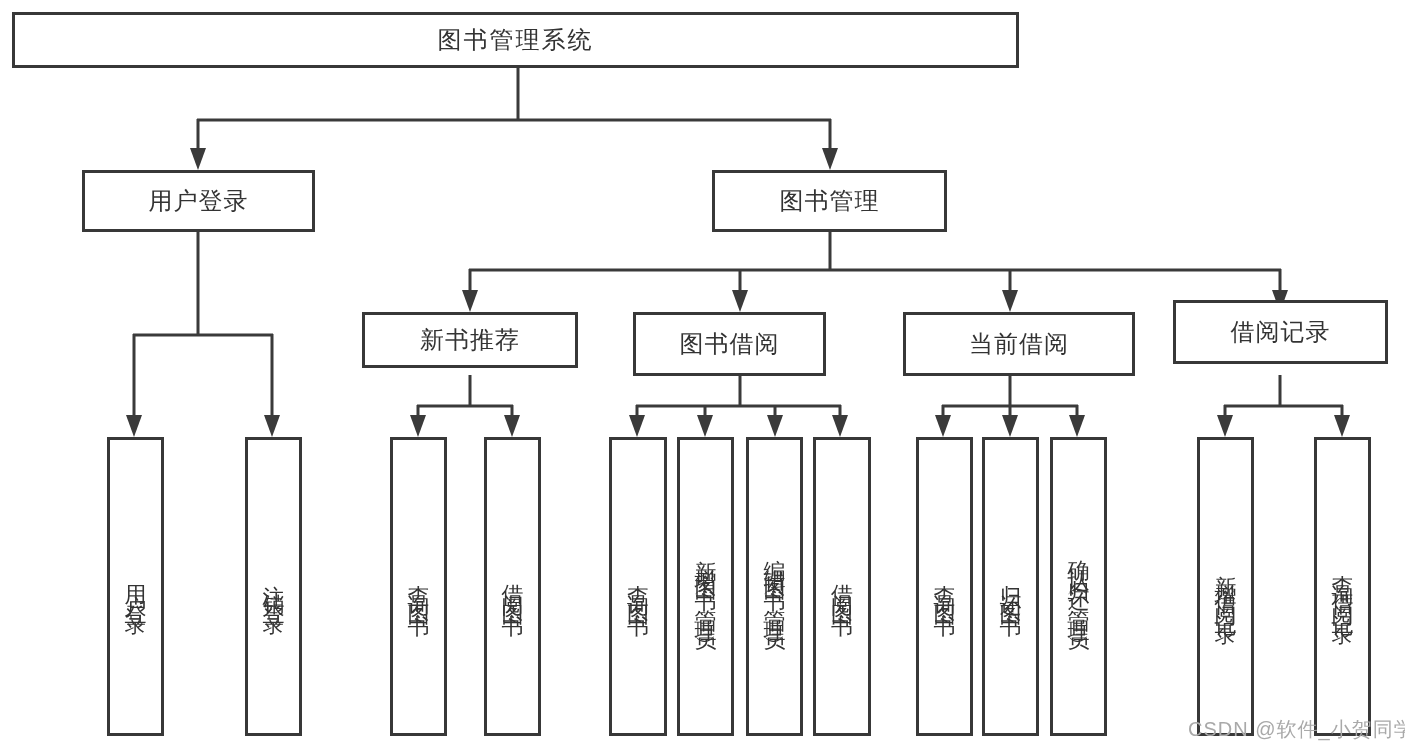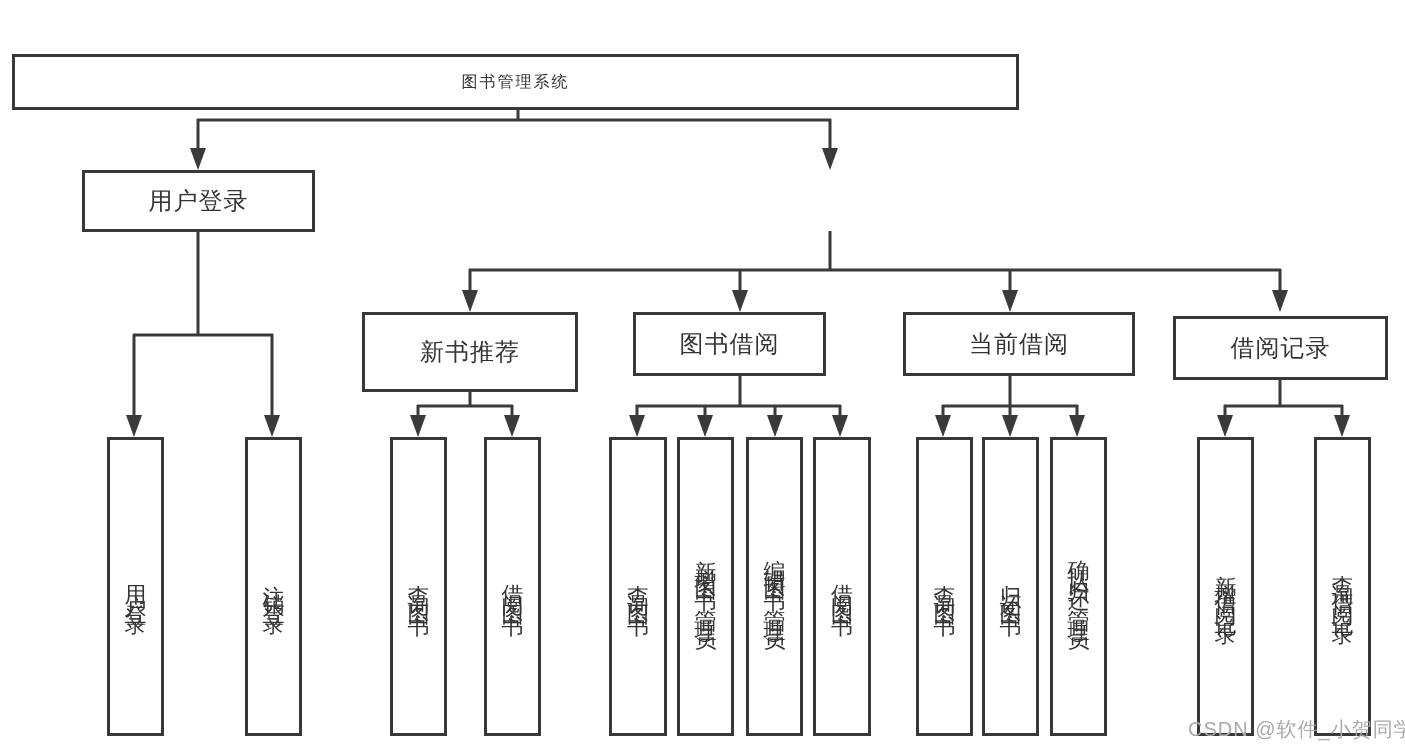--- a/index.html
+++ b/index.html
@@ -35,23 +35,22 @@
     box-sizing: border-box;
     background: #ffffff;
     border: 3px solid #383838;
     color: #333333;
     display: flex;
     align-items: center;
     justify-content: center;
     text-align: center;
   }
   .root-node {
-    font-size: 16px;
+    font-size: 24px;
     letter-spacing: 2px;
-    margin-top: 42px;
   }
   .h-node {
     font-size: 24px;
     letter-spacing: 1px;
   }
   .v-node {
     writing-mode: vertical-rl;
     text-orientation: mixed;
     font-size: 22px;
     letter-spacing: 10px;
@@ -126,25 +125,26 @@
       <polygon points="1002,415 1018,415 1010,437"></polygon>
       <polygon points="1069,415 1085,415 1077,437"></polygon>
       <polygon points="1217,415 1233,415 1225,437"></polygon>
       <polygon points="1334,415 1350,415 1342,437"></polygon>
     </g>
   </svg>
 
   <div class="node root-node" style="left:12px; top:12px; width:1007px; height:56px;">图书管理系统</div>
 
   <div class="node h-node" style="left:82px; top:170px; width:233px; height:62px;">用户登录</div>
+  <div class="node h-node" style="left:712px; top:170px; width:235px; height:62px;">图书管理</div>
 
-  <div class="node h-node" style="left:362px; top:312px; width:216px; height:80px;">新书推荐</div>
+  <div class="node h-node" style="left:362px; top:312px; width:216px; height:56px;">新书推荐</div>
   <div class="node h-node" style="left:633px; top:312px; width:193px; height:64px;">图书借阅</div>
   <div class="node h-node" style="left:903px; top:312px; width:232px; height:64px;">当前借阅</div>
-  <div class="node h-node" style="left:1173px; top:316px; width:215px; height:64px;">借阅记录</div>
+  <div class="node h-node" style="left:1173px; top:300px; width:215px; height:64px;">借阅记录</div>
 
   <div class="node v-node" style="left:107px; top:437px; width:57px; height:299px;">用户登录</div>
   <div class="node v-node" style="left:245px; top:437px; width:57px; height:299px;">注销登录</div>
 
   <div class="node v-node" style="left:390px; top:437px; width:57px; height:299px;">查询图书</div>
   <div class="node v-node" style="left:484px; top:437px; width:57px; height:299px;">借阅图书</div>
 
   <div class="node v-node" style="left:609px; top:437px; width:58px; height:299px;">查询图书</div>
   <div class="node v-node" style="left:677px; top:437px; width:57px; height:299px;">新增图书（管理员）</div>
   <div class="node v-node" style="left:746px; top:437px; width:57px; height:299px;">编辑图书（管理员）</div>

